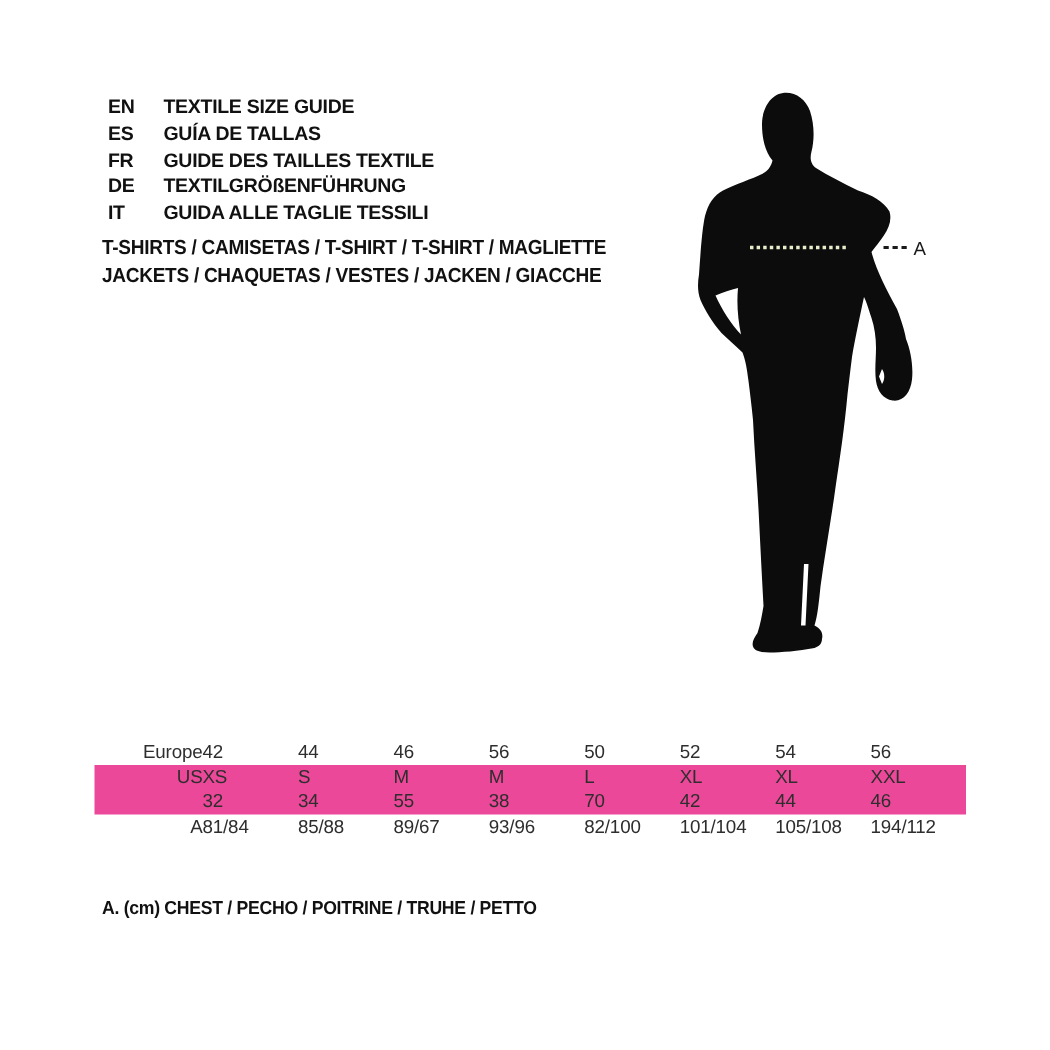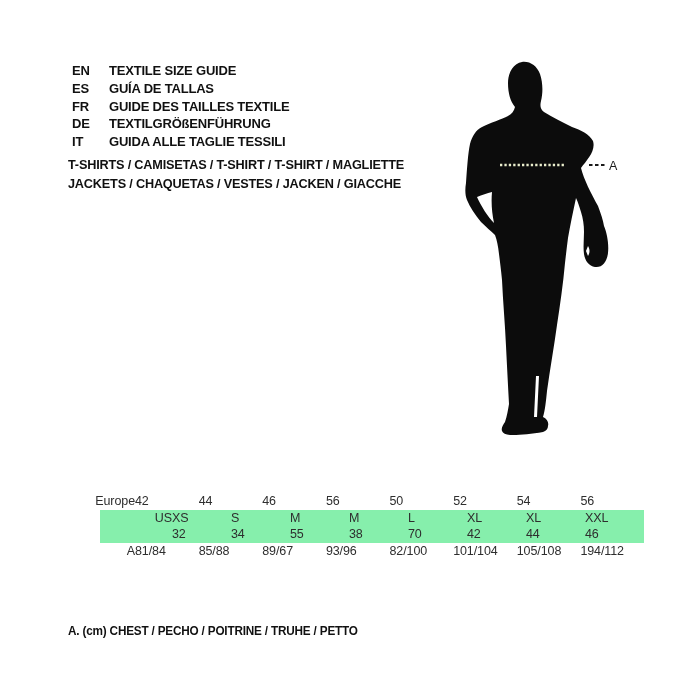--- a/index.html
+++ b/index.html
@@ -24,23 +24,23 @@
   #size-table .thead{
     background:#c7c7c7;height:19px;line-height:19px;padding-left:7px;color:#2b2b2b;
     box-sizing:border-box;
   }
   #size-table .trow{
     display:grid;grid-template-columns:72px repeat(8,1fr);
     height:16.5px;line-height:16.5px;align-items:center;
   }
   #size-table .trow .lab{text-align:right;padding-left:7px;}
   #size-table .trow .val{text-align:left;}
-  #size-table .shaded{background:#86efac;margin-left:37px;}
+  #size-table .shaded{background:#ec4899;}
   
-  #footnote{left:68px;top:624px;font-size:12.5px;font-weight:bold;letter-spacing:-0.2px;}
+  #footnote{left:68px;top:598px;font-size:12.5px;font-weight:bold;letter-spacing:-0.2px;}
   
   #figure-wrap{left:458px;top:56px;width:167px;height:390px;}
 </style>
 </head>
 <body>
 
 <div id="canvas">
 
   <div id="langs" class="abs">
     <span>EN</span>

